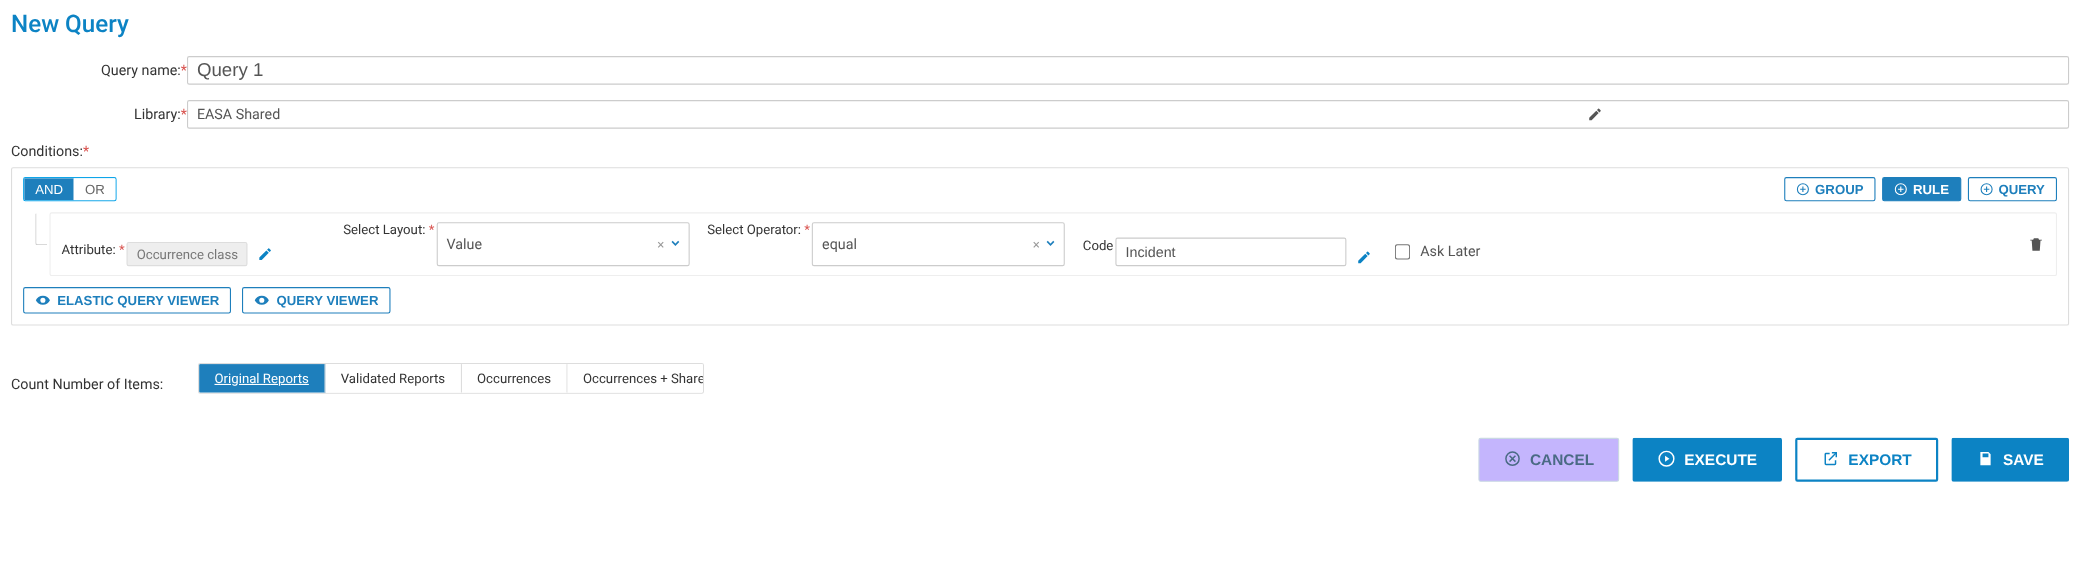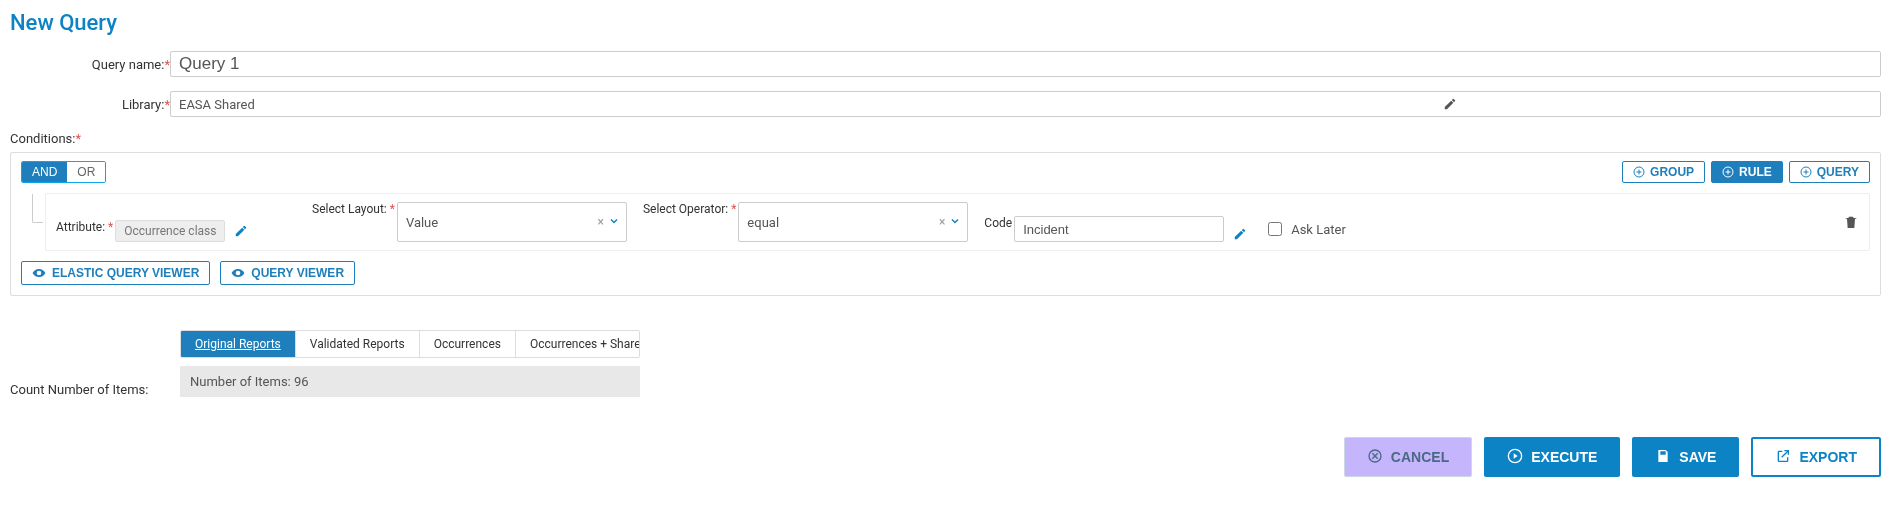--- a/index.html
+++ b/index.html
@@ -438,21 +438,20 @@
 <div class="count-row">
   <div class="count-label">Count Number of Items:</div>
   <div class="count-content">
     <div class="tabs">
       <div class="tab active">Original Reports</div>
       <div class="tab">Validated Reports</div>
       <div class="tab">Occurrences</div>
       <div class="tab">Occurrences + Shared</div>
 
     </div>
-    <div class="number-of-items">Number of Items: 96</div>
   </div>
 </div>
 
 <div class="footer-actions">
   <button class="big-btn btn-cancel">
     <span>
       <svg class="icon-svg" viewBox="0 0 24 24" fill="none" stroke="currentColor" stroke-width="2">
           <circle cx="12" cy="12" r="9"></circle>
           <path d="M8 8l8 8M16 8l-8 8"></path>
         </svg>
@@ -461,31 +460,31 @@
   </button>
   <button class="big-btn btn-primary">
     <span>
       <svg class="icon-svg" viewBox="0 0 24 24" fill="currentColor">
           <circle cx="12" cy="12" r="10" fill="none" stroke="currentColor" stroke-width="2"></circle>
           <path d="M10 8l6 4-6 4z"></path>
         </svg>
     </span>
     <span>EXECUTE</span>
   </button>
-  <button class="big-btn btn-save">
-    <span>
-      <svg class="icon-svg" viewBox="0 0 24 24" fill="currentColor">
-          <path d="M5 3h11l3 3v15H5V3zm3 2v5h8V5H8zm1 9h6v5H9v-5z"></path>
-        </svg>
-    </span>
-    <span>SAVE</span>
-  </button>
   <button class="big-btn btn-outline">
     <span>
       <svg class="icon-svg" viewBox="0 0 24 24" fill="none" stroke="currentColor" stroke-width="2">
           <path d="M14 4h6v6"></path>
           <path d="M20 4L10 14"></path>
           <path d="M19 14v5a1 1 0 0 1-1 1H6a1 1 0 0 1-1-1V6a1 1 0 0 1 1-1h5"></path>
         </svg>
     </span>
     <span>EXPORT</span>
   </button>
+  <button class="big-btn btn-save">
+    <span>
+      <svg class="icon-svg" viewBox="0 0 24 24" fill="currentColor">
+          <path d="M5 3h11l3 3v15H5V3zm3 2v5h8V5H8zm1 9h6v5H9v-5z"></path>
+        </svg>
+    </span>
+    <span>SAVE</span>
+  </button>
 </div>
 
 </body></html>

